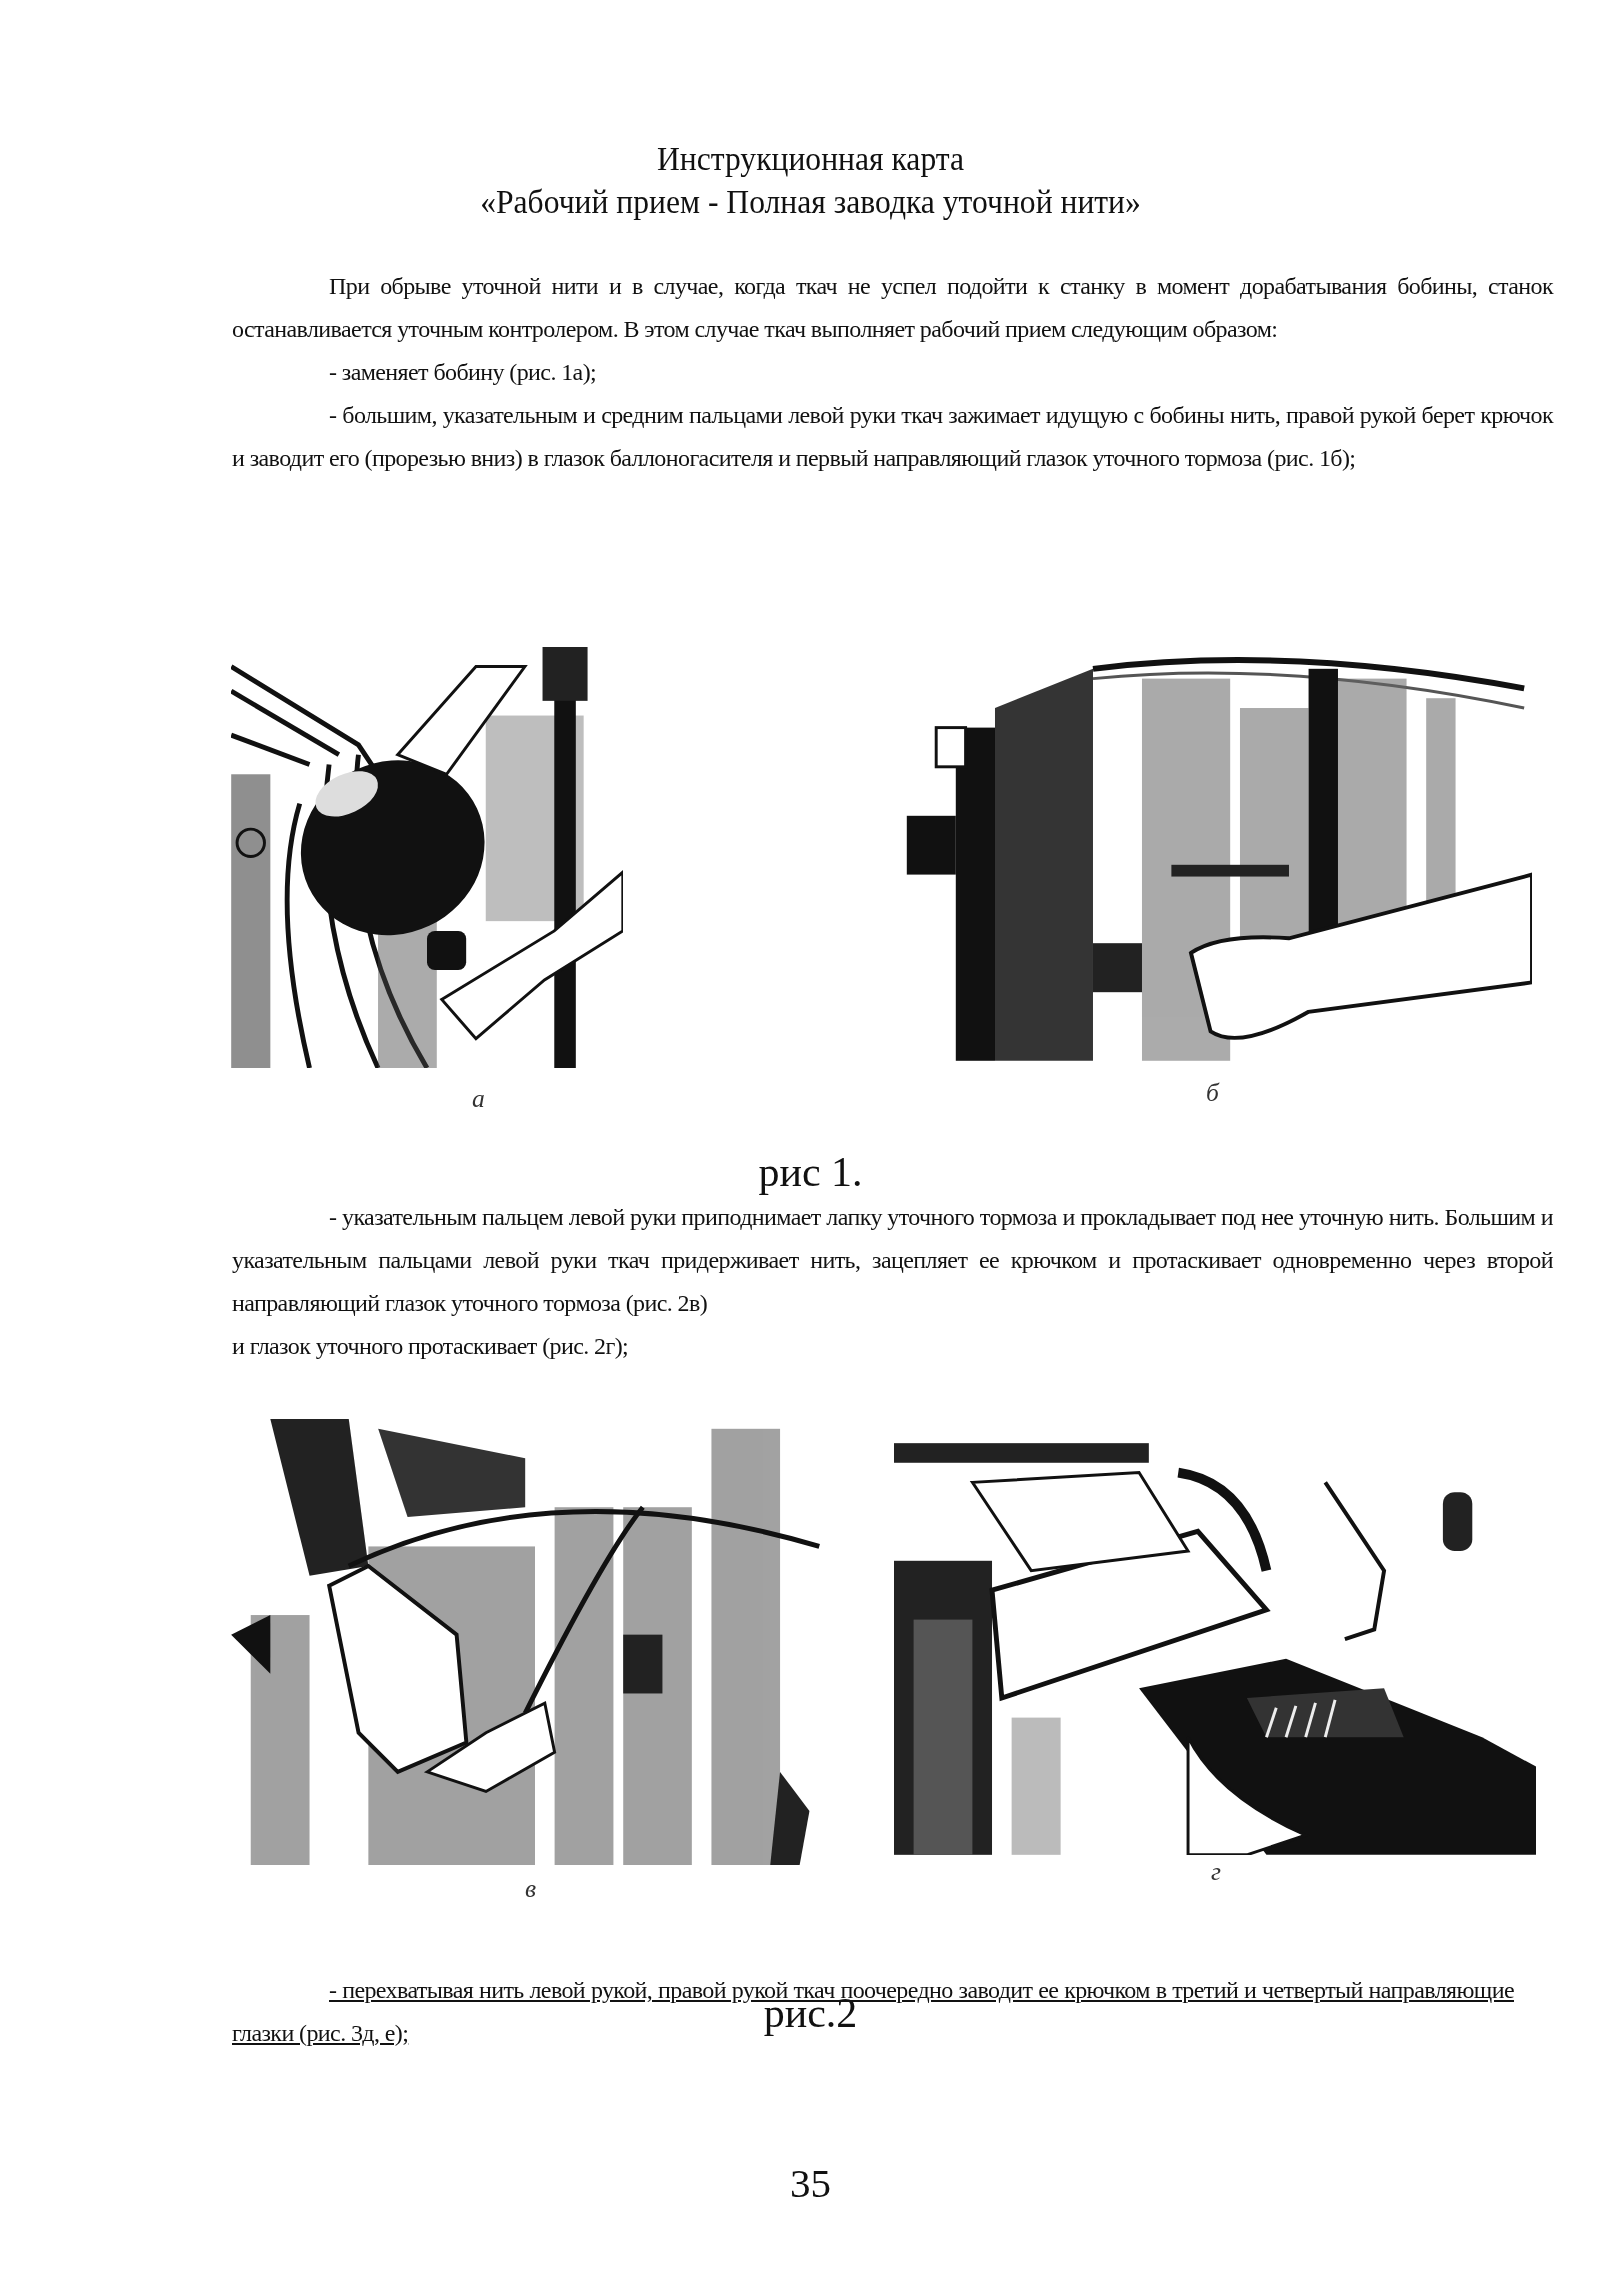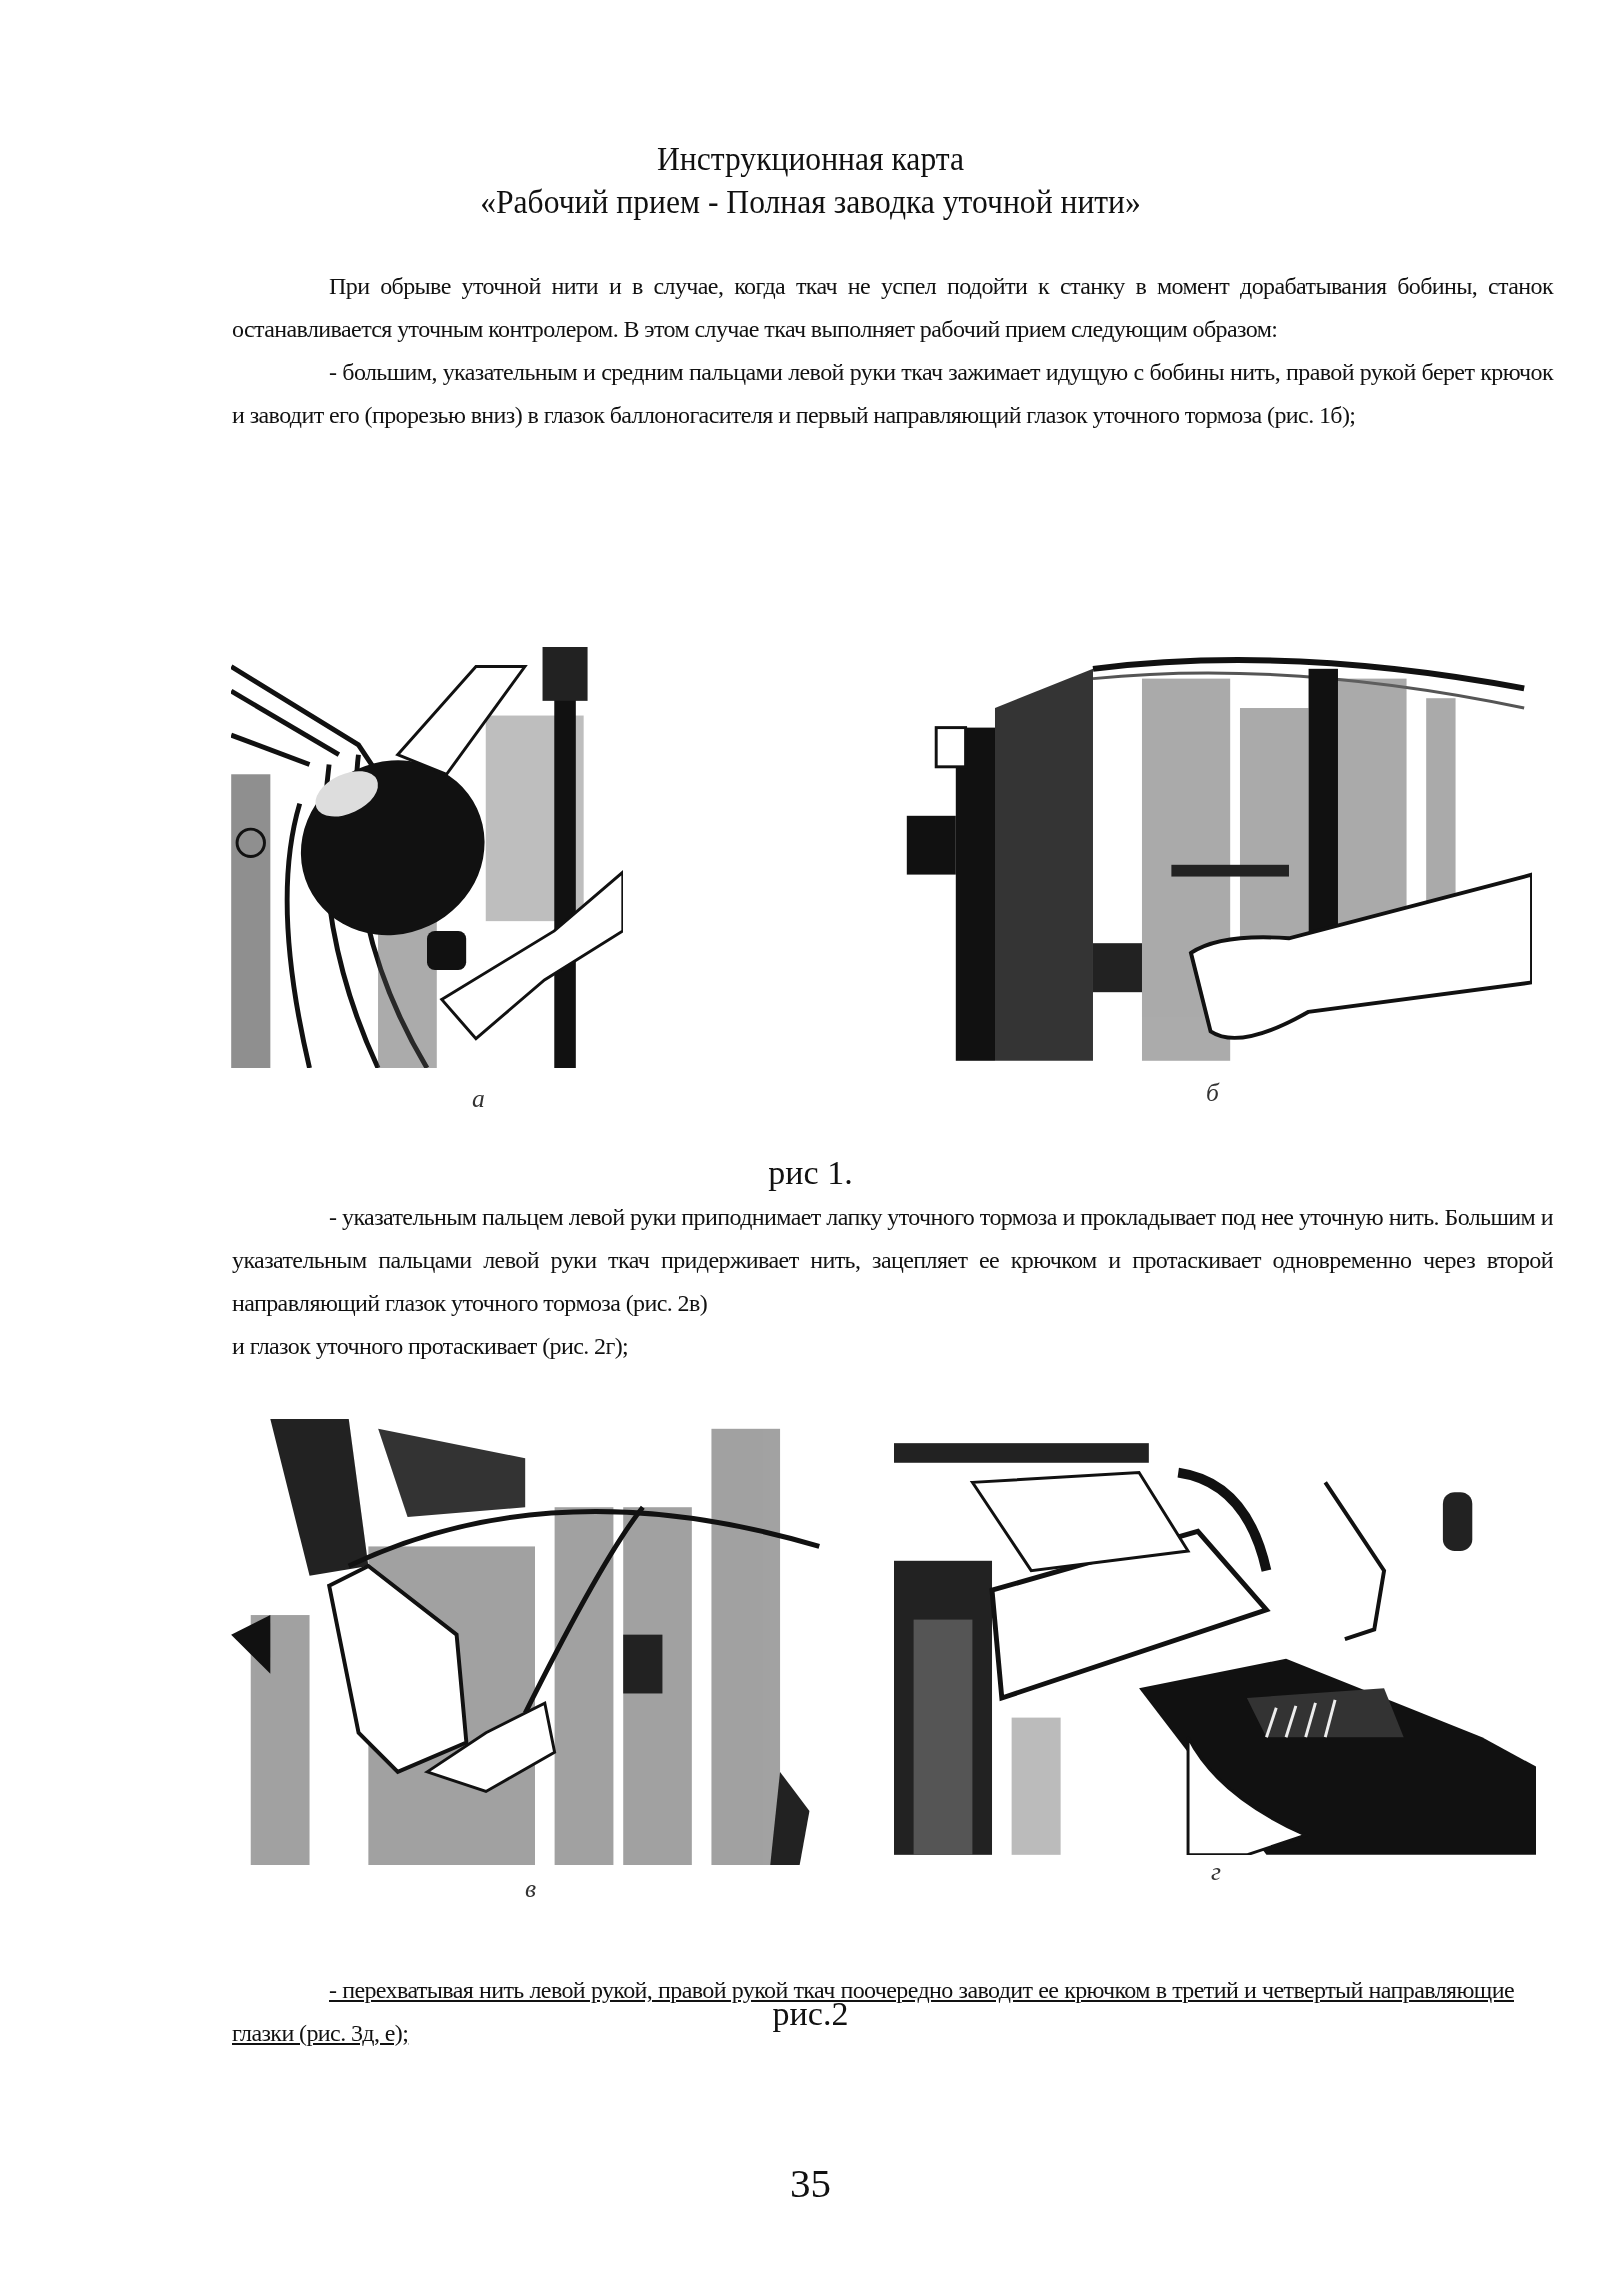--- a/index.html
+++ b/index.html
@@ -15,21 +15,21 @@
   .text-block {
     position: absolute; left: 232px; width: 1321px;
     font-size: 24px; line-height: 43px; text-align: justify;
     letter-spacing: -0.6px;
   }
   .para { margin: 0; text-indent: 97px; }
   .para.noindent { text-indent: 0; }
   .para.last-left { text-align-last: left; }
   .caption {
     position: absolute; left: 0; width: 1621px; text-align: center;
-    font-size: 34px; line-height: 39px;
+    font-size: 42px; line-height: 39px;
   }
   .figure {
     position: absolute; background: #ffffff; overflow: hidden;
   }
   .figure svg { display: block; width: 100%; height: 100%; }
   .sub-label {
     position: absolute; font-style: italic; font-size: 25.5px; color: #333;
     font-family: "Liberation Serif", serif;
   }
   .page-number {
@@ -40,20 +40,21 @@
 </head>
 <body>
 
 <div class="page">
 
   <div class="title" style="top:139px;">Инструкционная карта</div>
   <div class="title" style="top:182px;">«Рабочий прием - Полная заводка уточной нити»</div>
 
   <div class="text-block" style="top:265px;">
     <p class="para" style="text-align-last:left;">При обрыве уточной нити и в случае, когда ткач не успел подойти к станку в момент дорабатывания бобины, станок останавливается уточным контролером. В этом случае ткач выполняет рабочий прием следующим образом:</p>
+    <p class="para" style="text-align-last:left;">- заменяет бобину (рис. 1а);</p>
     <p class="para last-left">- большим, указательным и средним пальцами левой руки ткач зажимает идущую с бобины нить, правой рукой берет крючок и заводит его (прорезью вниз) в глазок баллоногасителя и первый направляющий глазок уточного тормоза (рис. 1б);</p>
   </div>
 
   <div class="figure" style="left:231px; top:647px; width:392px; height:421px;">
     <svg viewBox="0 0 400 430">
       <rect x="0" y="0" width="400" height="430" fill="#fff"></rect>
       <g stroke="#111" fill="none" stroke-width="5">
         <path d="M0 20 L130 100 L150 130"></path>
         <path d="M0 45 L110 110"></path>
         <path d="M0 90 L80 120"></path>

